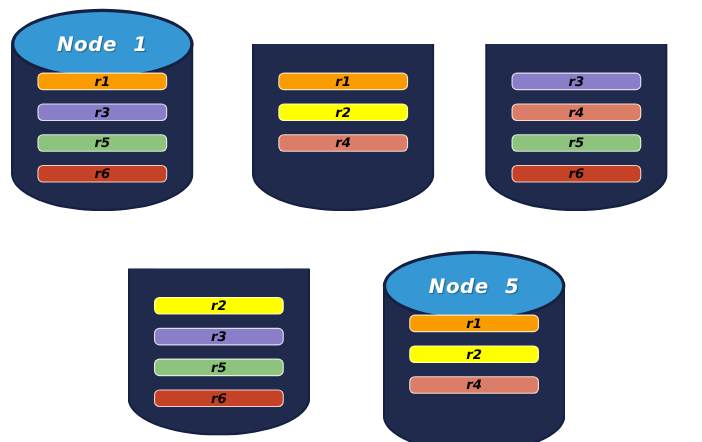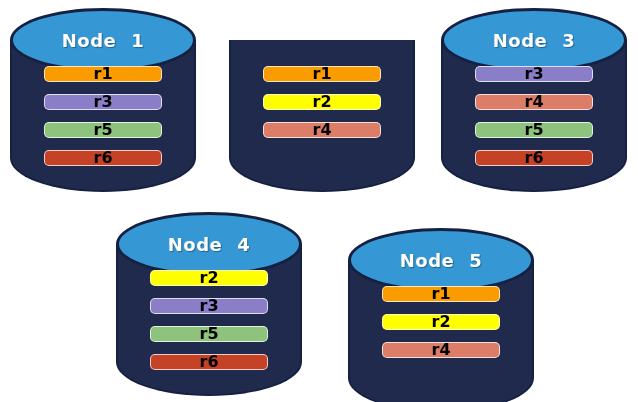--- a/index.html
+++ b/index.html
@@ -10,22 +10,23 @@
   }
   #stage {
     position: relative;
     width: 638px;
     height: 402px;
     background: #ffffff;
     overflow: hidden;
   }
   .node {
     position: absolute;
-    width: 186px;
+    width: 166px;
     height: 184px;
+    font-style: italic;
   }
   
   .slot-0 { left: 10px;  top: 8px;   }
   .slot-1 { left: 229px; top: 8px;   }
   .slot-2 { left: 441px; top: 8px;   }
   .slot-3 { left: 116px; top: 212px; }
   .slot-4 { left: 348px; top: 228px; }
 
   .cyl-body {
     position: absolute;
@@ -66,21 +67,21 @@
     height: 14px;
     margin: 0 auto 12px auto;
     border-radius: 5px;
     border: 1px solid rgba(255,255,255,0.75);
     box-sizing: content-box;
     display: flex;
     align-items: center;
     justify-content: center;
   }
   .replica-label {
-    font-size: 16px;
+    font-size: 12px;
     font-weight: bold;
     line-height: 1;
     user-select: none;
   }
 </style>
 </head>
 <body>
 
 <div id="stage">
   <div class="node slot-0">
@@ -114,44 +115,38 @@
           <span class="replica-label" style="color: rgb(0, 0, 0);">r2</span>
         </div>
         <div class="replica-bar" style="background: rgb(220, 126, 103);">
           <span class="replica-label" style="color: rgb(0, 0, 0);">r4</span>
         </div>
       </div>
   </div>
 
   <div class="node slot-2">
     <div class="cyl-body" style="background: rgb(31, 42, 76); border-color: rgb(21, 33, 66);"></div>
-    <div class="cyl-top" style="background: rgb(53, 152, 212); border-color: rgb(21, 33, 66);">
-      <span class="node-label" style="color: rgb(255, 255, 255);">Node 3</span>
-    </div>
     <div class="bars">
         <div class="replica-bar" style="background: rgb(139, 126, 200);">
           <span class="replica-label" style="color: rgb(0, 0, 0);">r3</span>
         </div>
         <div class="replica-bar" style="background: rgb(220, 126, 103);">
           <span class="replica-label" style="color: rgb(0, 0, 0);">r4</span>
         </div>
         <div class="replica-bar" style="background: rgb(141, 195, 125);">
           <span class="replica-label" style="color: rgb(0, 0, 0);">r5</span>
         </div>
         <div class="replica-bar" style="background: rgb(198, 66, 39);">
           <span class="replica-label" style="color: rgb(0, 0, 0);">r6</span>
         </div>
       </div>
   </div>
 
   <div class="node slot-3">
     <div class="cyl-body" style="background: rgb(31, 42, 76); border-color: rgb(21, 33, 66);"></div>
-    <div class="cyl-top" style="background: rgb(53, 152, 212); border-color: rgb(21, 33, 66);">
-      <span class="node-label" style="color: rgb(255, 255, 255);">Node 4</span>
-    </div>
     <div class="bars">
         <div class="replica-bar" style="background: rgb(255, 255, 0);">
           <span class="replica-label" style="color: rgb(0, 0, 0);">r2</span>
         </div>
         <div class="replica-bar" style="background: rgb(139, 126, 200);">
           <span class="replica-label" style="color: rgb(0, 0, 0);">r3</span>
         </div>
         <div class="replica-bar" style="background: rgb(141, 195, 125);">
           <span class="replica-label" style="color: rgb(0, 0, 0);">r5</span>
         </div>

